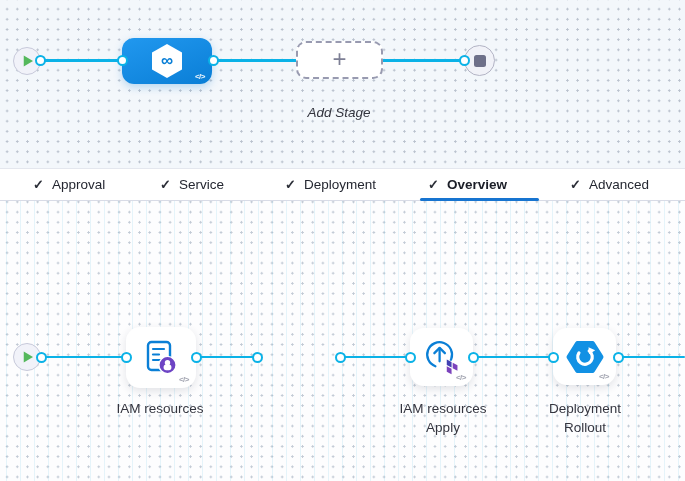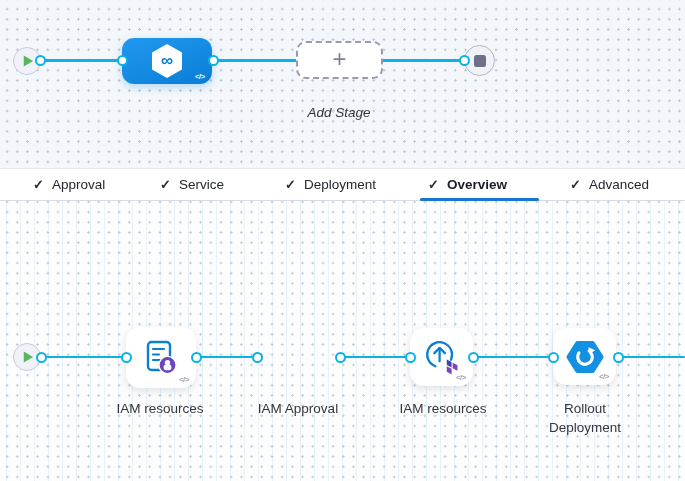--- a/index.html
+++ b/index.html
@@ -196,26 +196,23 @@
         <circle cx="20" cy="20" r="7.3" fill="none" stroke="#fff" stroke-width="3.2" stroke-linecap="round" stroke-dasharray="34 12" transform="rotate(-55 20 20)"></circle>
         <polygon points="23.5,10.2 30.2,13.2 24.2,17.2" fill="#fff"></polygon>
       </svg>
       <span class="card-code">&lt;/&gt;</span>
     </div>
     <div class="ring" style="left:612.5px; top:150.5px;"></div>
 
     <div class="node-label" style="left:100px; top:198px; width:120px;">
       <div>IAM resources</div>
     </div>
-    <div class="node-label" style="left:238px; top:198px; width:120px;">
-      <div>IAM Approval</div>
-      <div></div>
-    </div>
     <div class="node-label" style="left:383px; top:198px; width:120px;">
       <div>IAM resources</div>
+      <div>Apply</div>
     </div>
     <div class="node-label" style="left:525px; top:198px; width:120px;">
+      <div>Deployment</div>
       <div>Rollout</div>
-      <div>Deployment</div>
     </div>
   </div>
 
 </div>
 
 </body></html>

